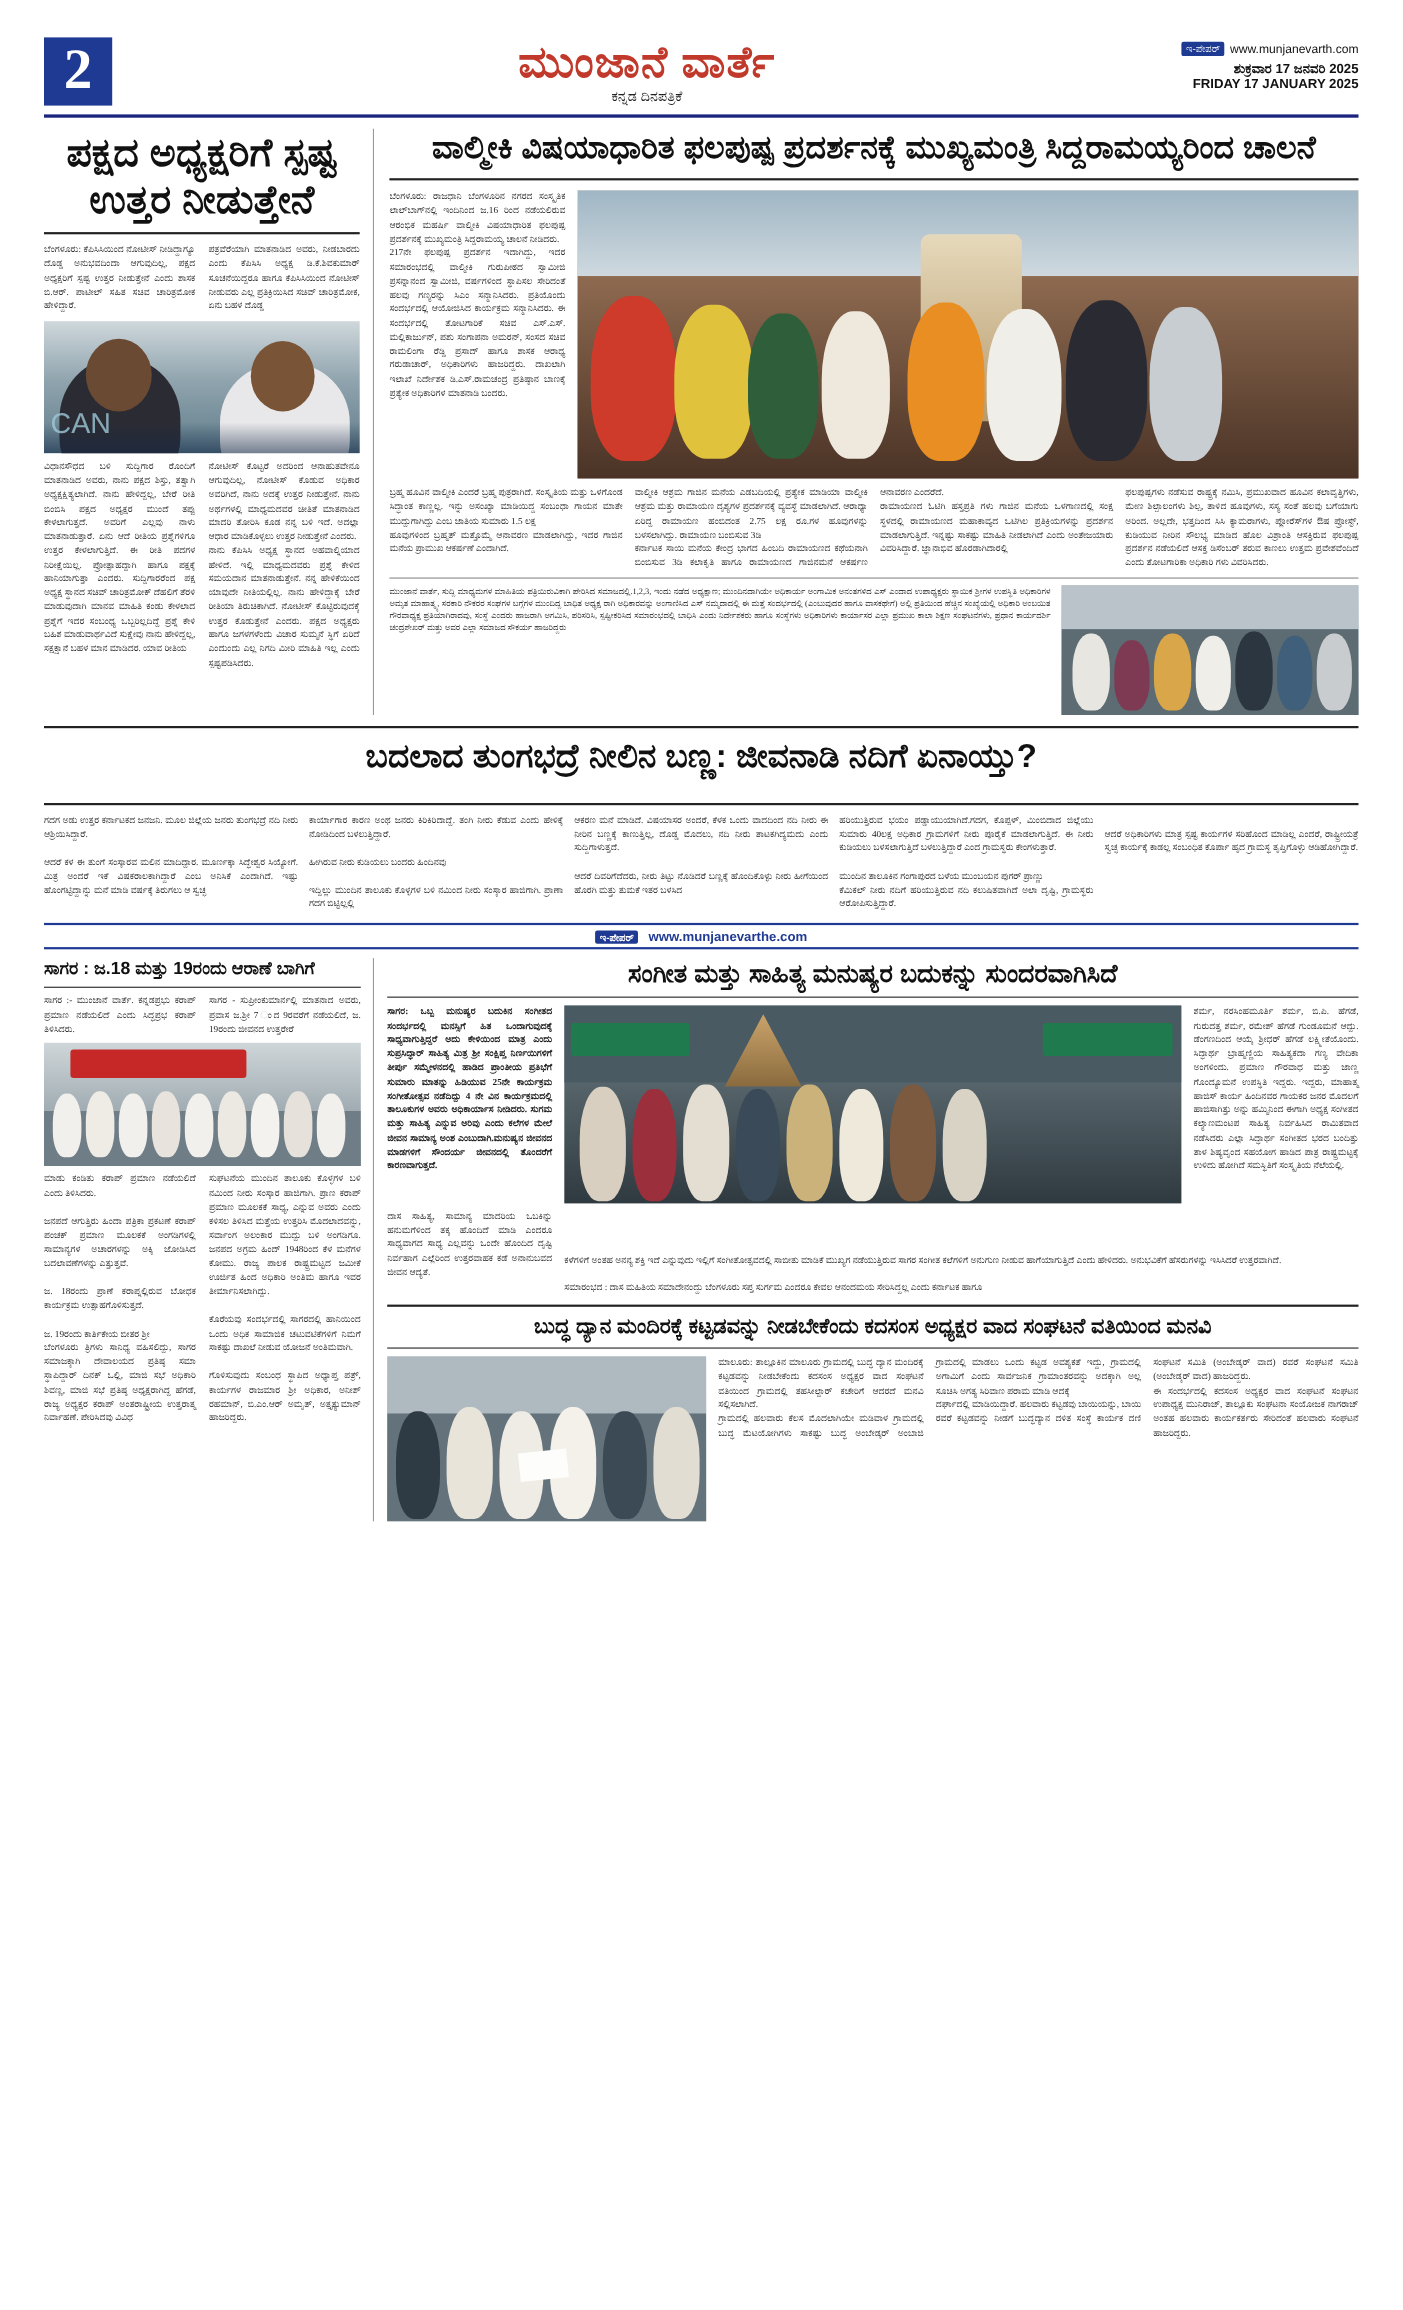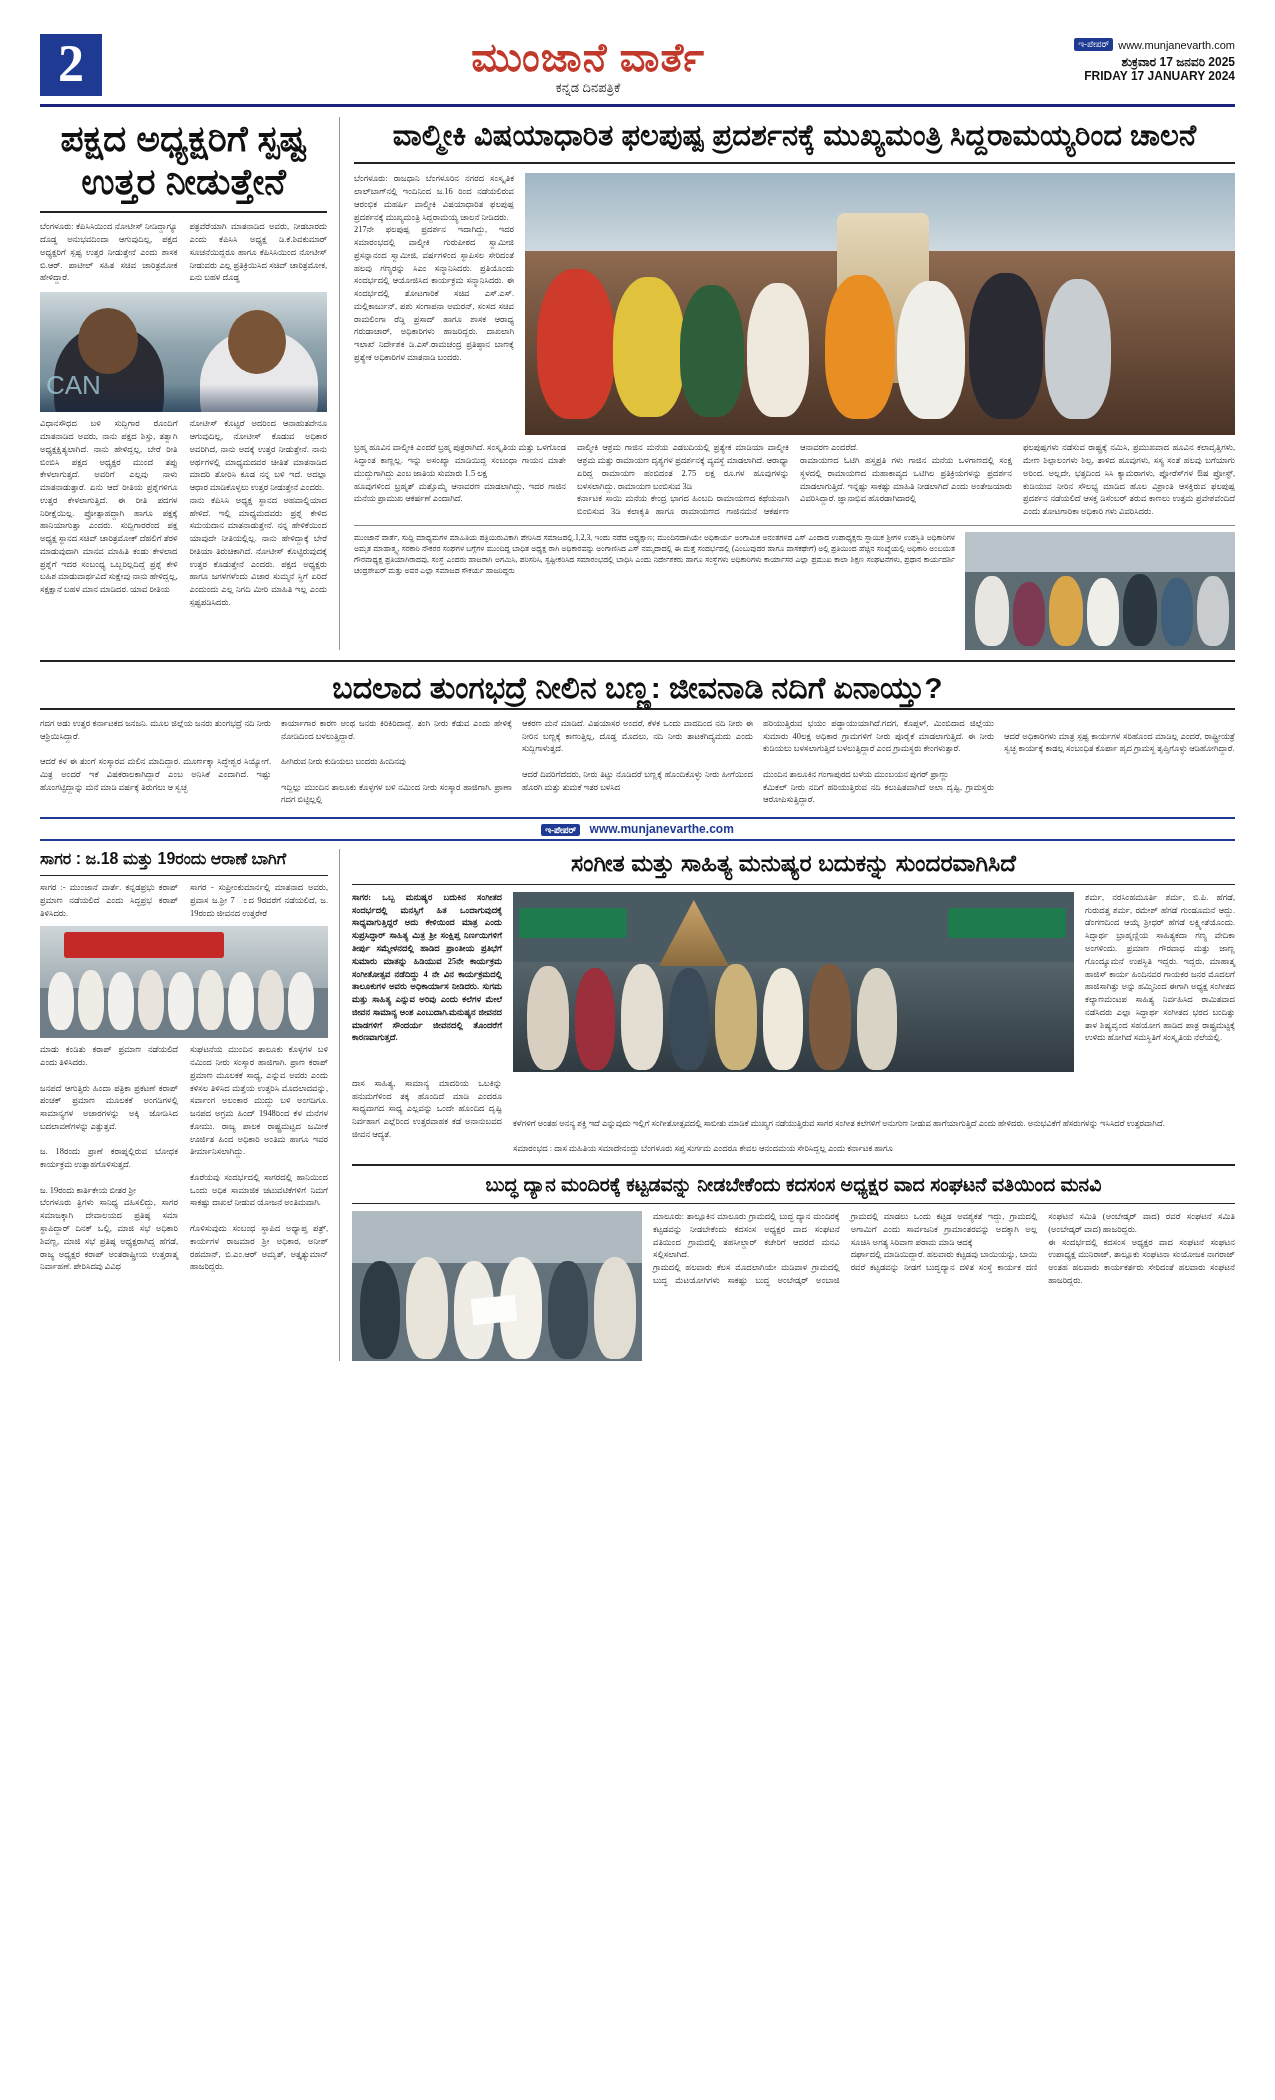--- a/index.html
+++ b/index.html
@@ -102,21 +102,21 @@
   }
   .cap { font-size:7.6px; line-height:1.45; text-align:justify; color:#222; }
 
   
   .blob { position:absolute; border-radius:46% 46% 40% 40%; }
 
   
   .sec2 { margin-top:10px; border-top:2px solid #222; padding-top:8px; }
   .hl-sec2 {
     font-size:30px; text-align:center; line-height:1.2;
-    border-bottom:2px solid #222; padding-bottom:2px; margin-bottom:8px;
+    border-bottom:2px solid #222; padding-bottom:24px; margin-bottom:8px;
   }
 
   
   .band {
     margin:10px 0 8px 0;
     border-top:2px solid #1f3a93; border-bottom:2px solid #1f3a93;
     padding:3px 0; text-align:center;
     font-family:"Liberation Sans", sans-serif;
     font-size:12px; font-weight:bold; color:#1f3a93;
   }
@@ -143,21 +143,21 @@
     <div class="mast-center">
       <div class="mast-title">ಮುಂಜಾನೆ ವಾರ್ತೆ</div>
       <div class="mast-sub">ಕನ್ನಡ ದಿನಪತ್ರಿಕೆ</div>
     </div>
     <div class="mast-right">
       <div class="epaper">
         <span class="epaper-badge">ಇ-ಪೇಪರ್</span>
         <span>www.munjanevarth.com</span>
       </div>
       <div class="date-kn">ಶುಕ್ರವಾರ 17 ಜನವರಿ 2025</div>
-      <div class="date-en">FRIDAY 17 JANUARY 2024</div>
+      <div class="date-en">FRIDAY 17 JANUARY 2025</div>
     </div>
   </div>
 
   <div class="top-wrap">
 
     <div class="top-left">
       <div class="hl hl-left">ಪಕ್ಷದ ಅಧ್ಯಕ್ಷರಿಗೆ ಸ್ಪಷ್ಟ ಉತ್ತರ ನೀಡುತ್ತೇನೆ</div>
 
       <div class="two-col">
         <div class="body-text">ಬೆಂಗಳೂರು: ಕೆಪಿಸಿಸಿಯಿಂದ ನೋಟೀಸ್ ನೀಡಿದ್ದಾಗ್ಯೂ ದೊಡ್ಡ ಅನುಭವದಿಂದಾ ಆಗುವುದಿಲ್ಲ, ಪಕ್ಷದ ಅಧ್ಯಕ್ಷರಿಗೆ ಸ್ಪಷ್ಟ ಉತ್ತರ ನೀಡುತ್ತೇನೆ ಎಂದು ಶಾಸಕ ಬಿ.ಆರ್. ಪಾಟೀಲ್ ಸಹಿತ ಸಚಿವ ಚಾರಿತ್ರಮೋಕ ಹೇಳಿದ್ದಾರೆ.</div>

